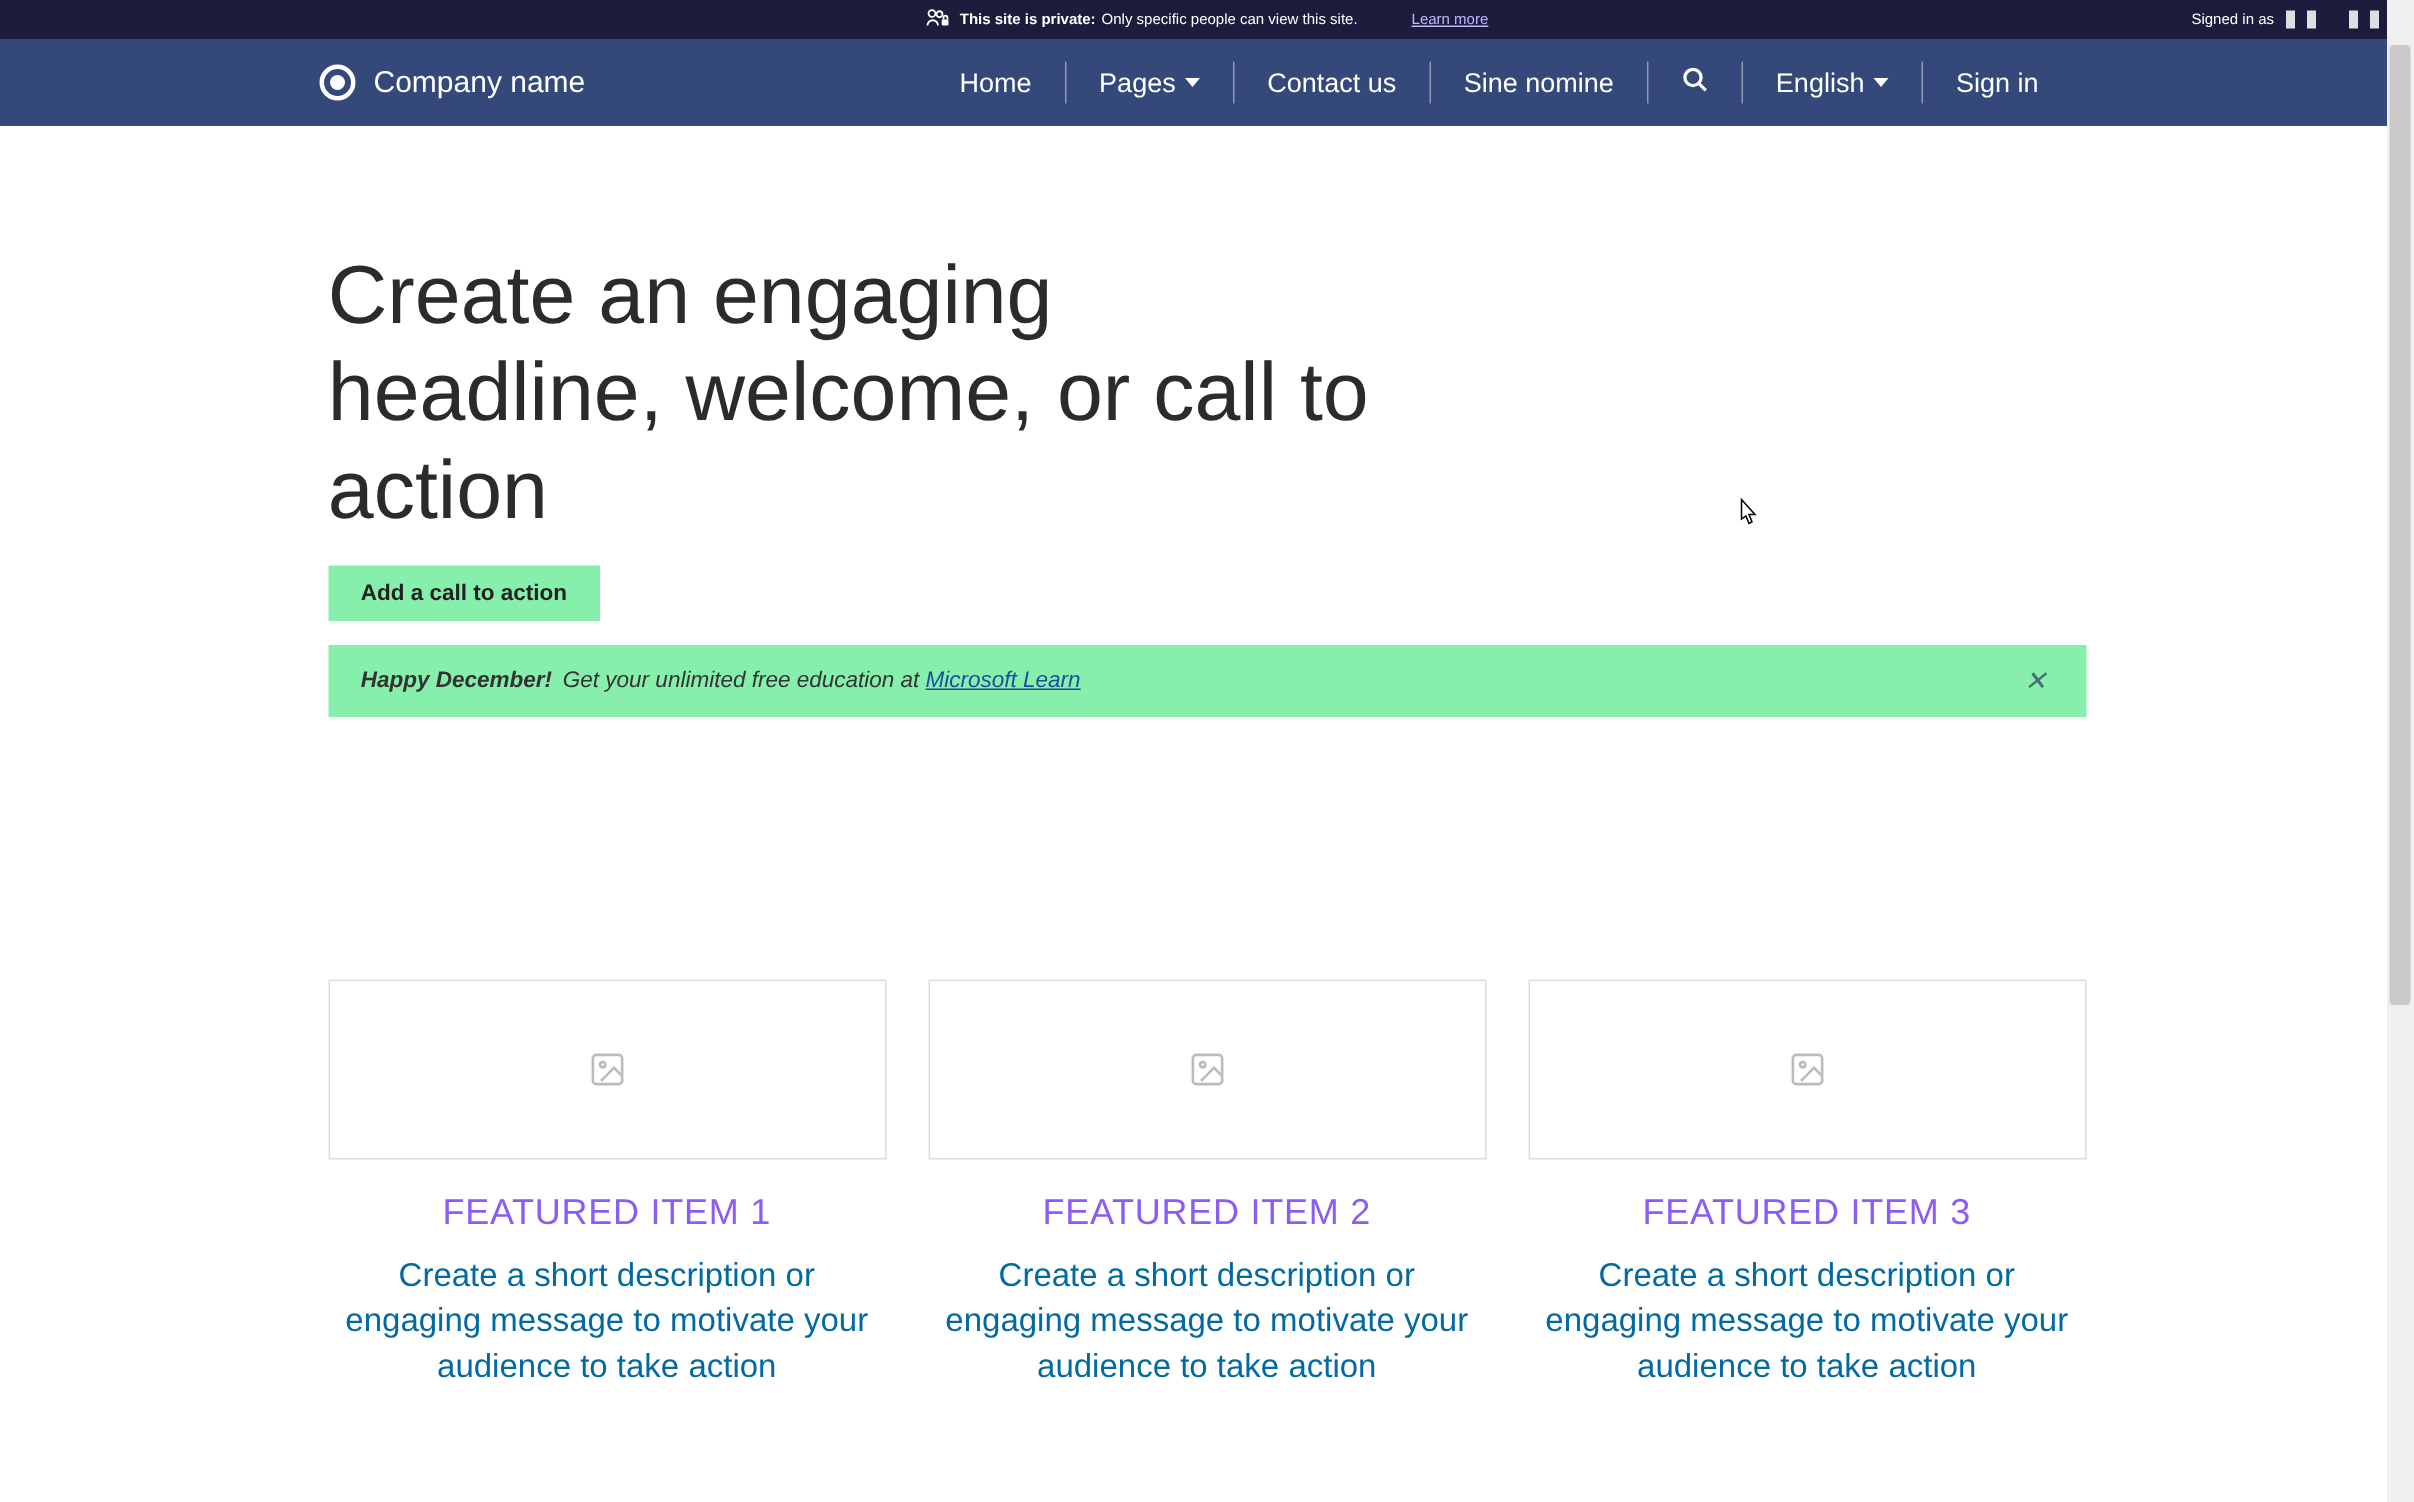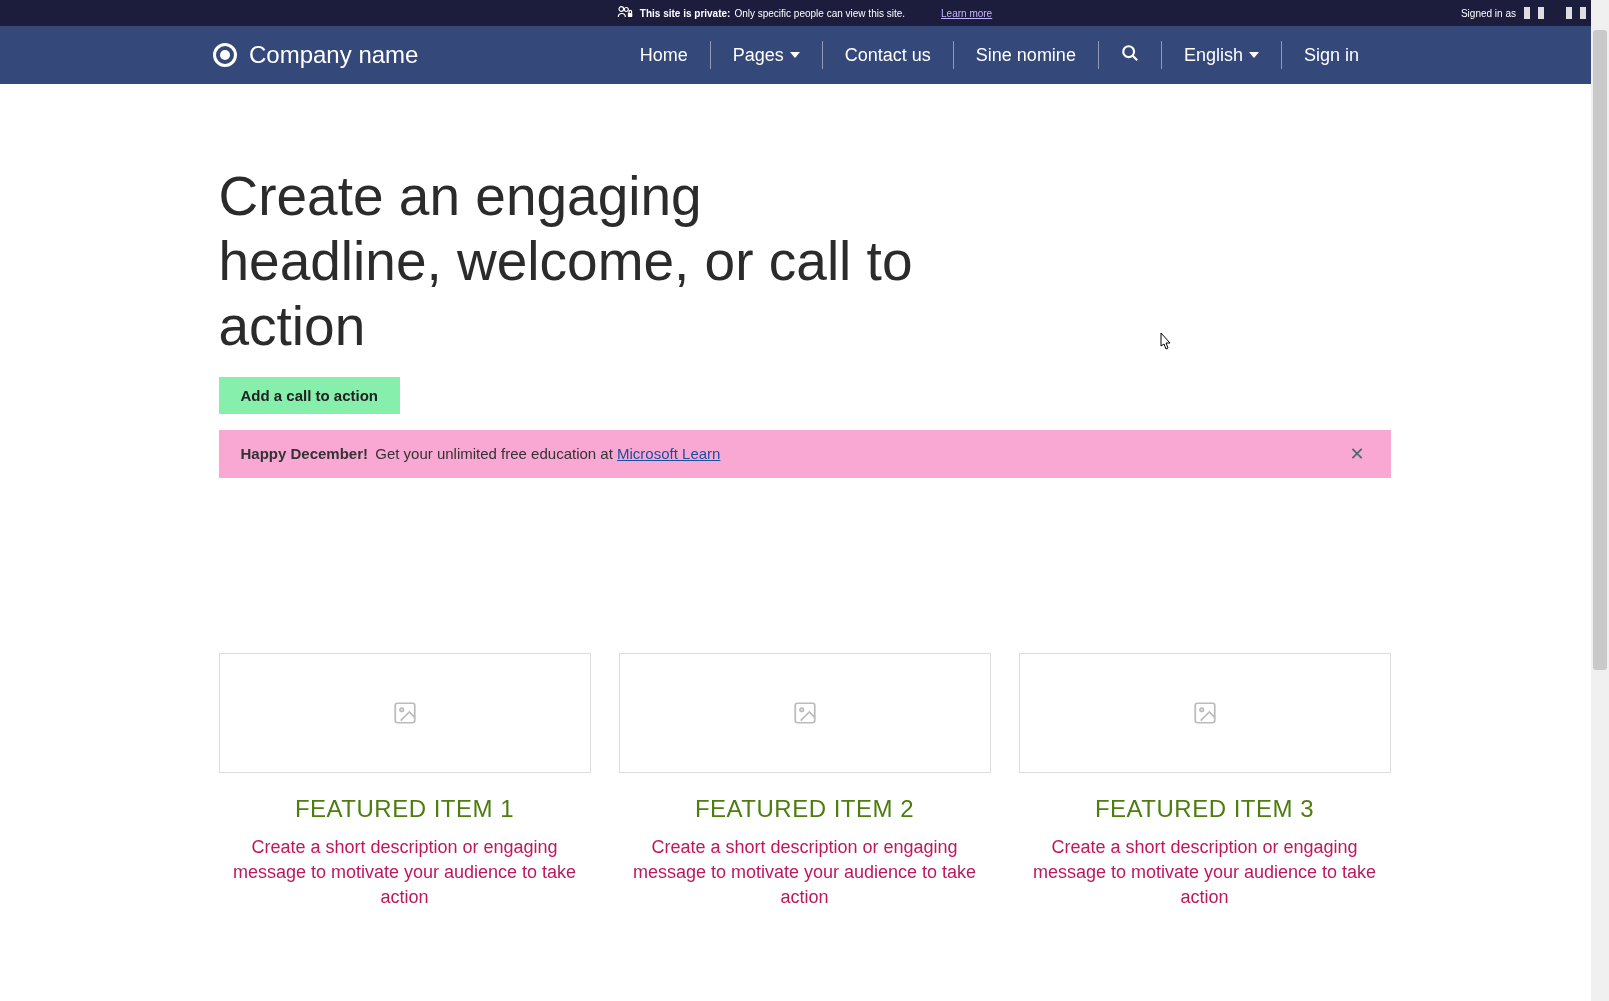--- a/index.html
+++ b/index.html
@@ -19,42 +19,42 @@
     .mini-box.half{width:6px;}
 
     
     .navbar{
       background:#35487a;color:#fff;display:flex;align-items:center;
       height:58px;padding:0 28px;
     }
     .brand{display:flex;align-items:center;gap:12px;margin-left:185px;}
     .brand-logo{width:24px;height:24px;border:3px solid #fff;border-radius:50%;position:relative;display:flex;align-items:center;justify-content:center;}
     .brand-logo::after{content:"";width:10px;height:10px;background:#fff;border-radius:50%;}
-    .brand-name{font-size:24px;font-weight:500;}
+    .brand-name{font-size:20px;font-weight:500;}
     .nav-items{margin-left:auto;margin-right:200px;display:flex;align-items:center;}
     .nav-link{font-size:18px;padding:0 22px;border-right:1px solid rgba(255,255,255,.45);display:flex;align-items:center;gap:6px;height:28px;cursor:pointer;}
     .nav-link:last-child{border-right:none;}
     .caret{width:0;height:0;border-left:5px solid transparent;border-right:5px solid transparent;border-top:6px solid #fff;}
 
     
     .page{max-width:1172px;margin:0 auto;padding:80px 0 40px 0;}
     .hero h1{font-size:55px;font-weight:400;line-height:1.18;color:#2b2b2b;max-width:700px;}
     .cta-btn{margin-top:18px;display:inline-block;background:#86efac;color:#222;font-size:15px;font-weight:700;padding:10px 22px;border:none;cursor:pointer;}
 
-    .banner{margin-top:16px;background:#f9a8d4;padding:15px 22px;display:flex;align-items:center;justify-content:space-between;color:#333;font-size:15px;}
+    .banner{margin-top:16px;background:#86efac;padding:15px 22px;display:flex;align-items:center;justify-content:space-between;color:#333;font-size:15px;font-style:italic;}
     .banner b{margin-right:3px;}
     .banner a{color:#1a4f9c;text-decoration:underline;}
     .banner .close{color:#4a6b72;font-size:18px;cursor:pointer;padding:0 4px;line-height:1;}
 
     
     .featured{display:flex;gap:28px;margin-top:175px;}
     .card{flex:1;text-align:center;}
     .card .imgbox{border:1px solid #ddd;height:120px;display:flex;align-items:center;justify-content:center;color:#bbb;}
-    .card h3{margin-top:22px;font-size:24px;font-weight:400;letter-spacing:.5px;color:#4d7c0f;}
-    .card p{margin-top:12px;font-size:18px;line-height:1.4;color:#be185d;}
+    .card h3{margin-top:22px;font-size:24px;font-weight:400;letter-spacing:.5px;color:#8b5cf6;}
+    .card p{margin-top:12px;font-size:22px;line-height:1.4;color:#0369a1;}
 
     
     .fake-scroll{position:fixed;right:0;top:0;width:18px;height:1001px;background:#f0f0f0;}
     .fake-thumb{position:absolute;right:2px;top:30px;width:14px;height:640px;background:#c9c9c9;border-radius:3px;}
 
     
     .cursor{position:absolute;left:1155px;top:332px;pointer-events:none;}
   </style>
 </head>
 <body>

